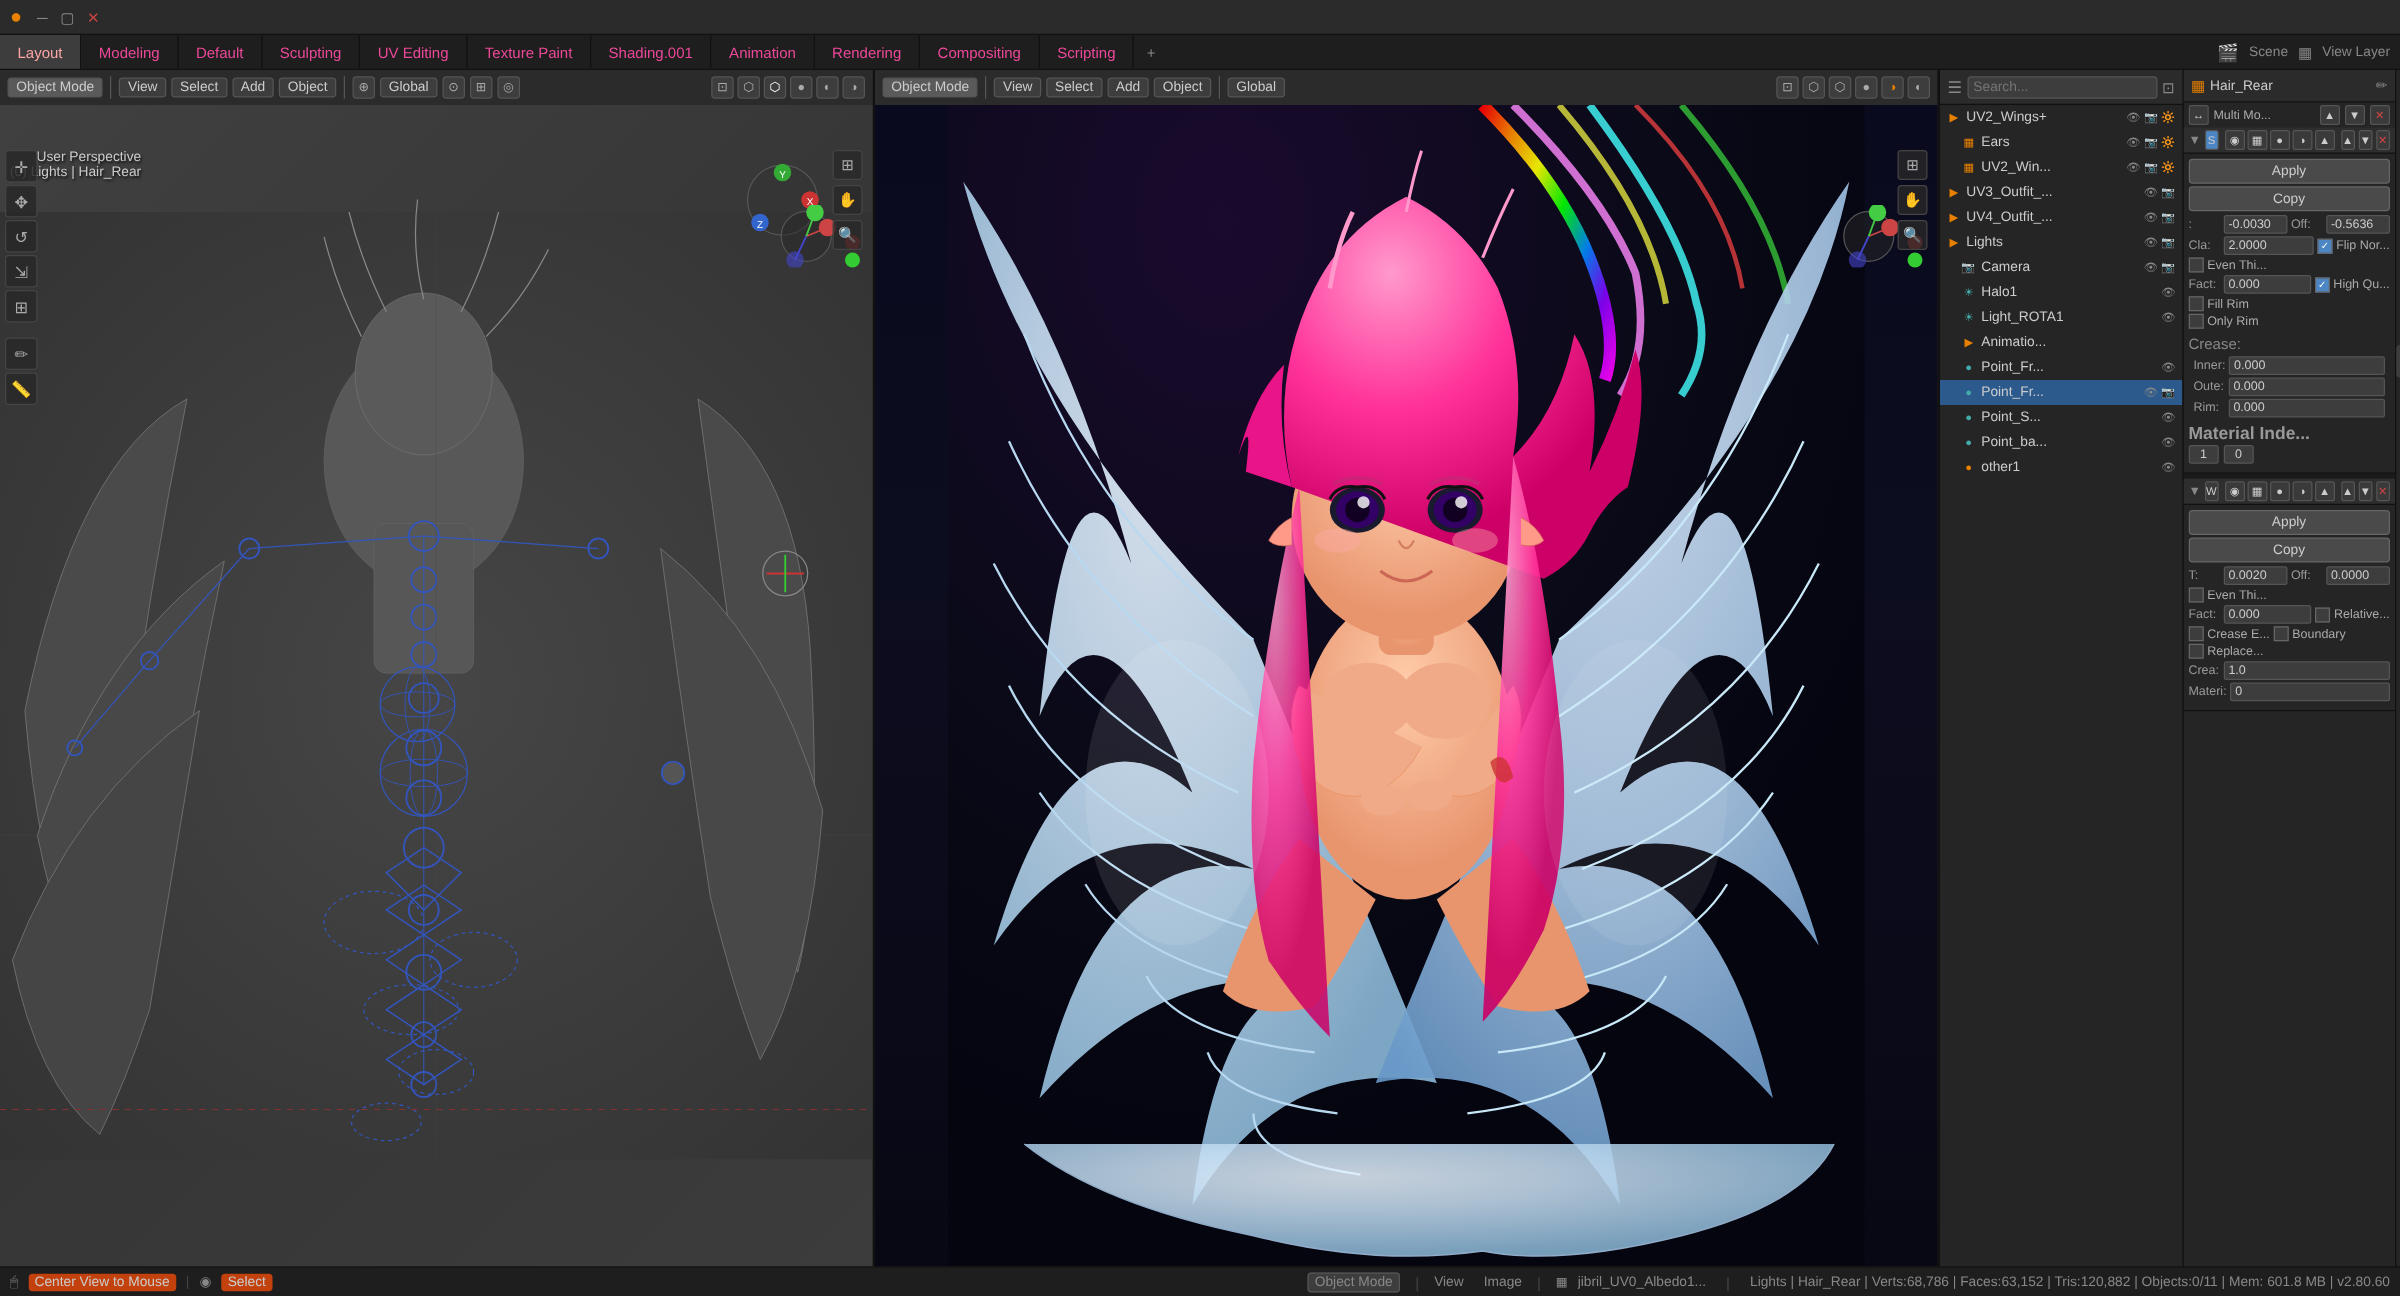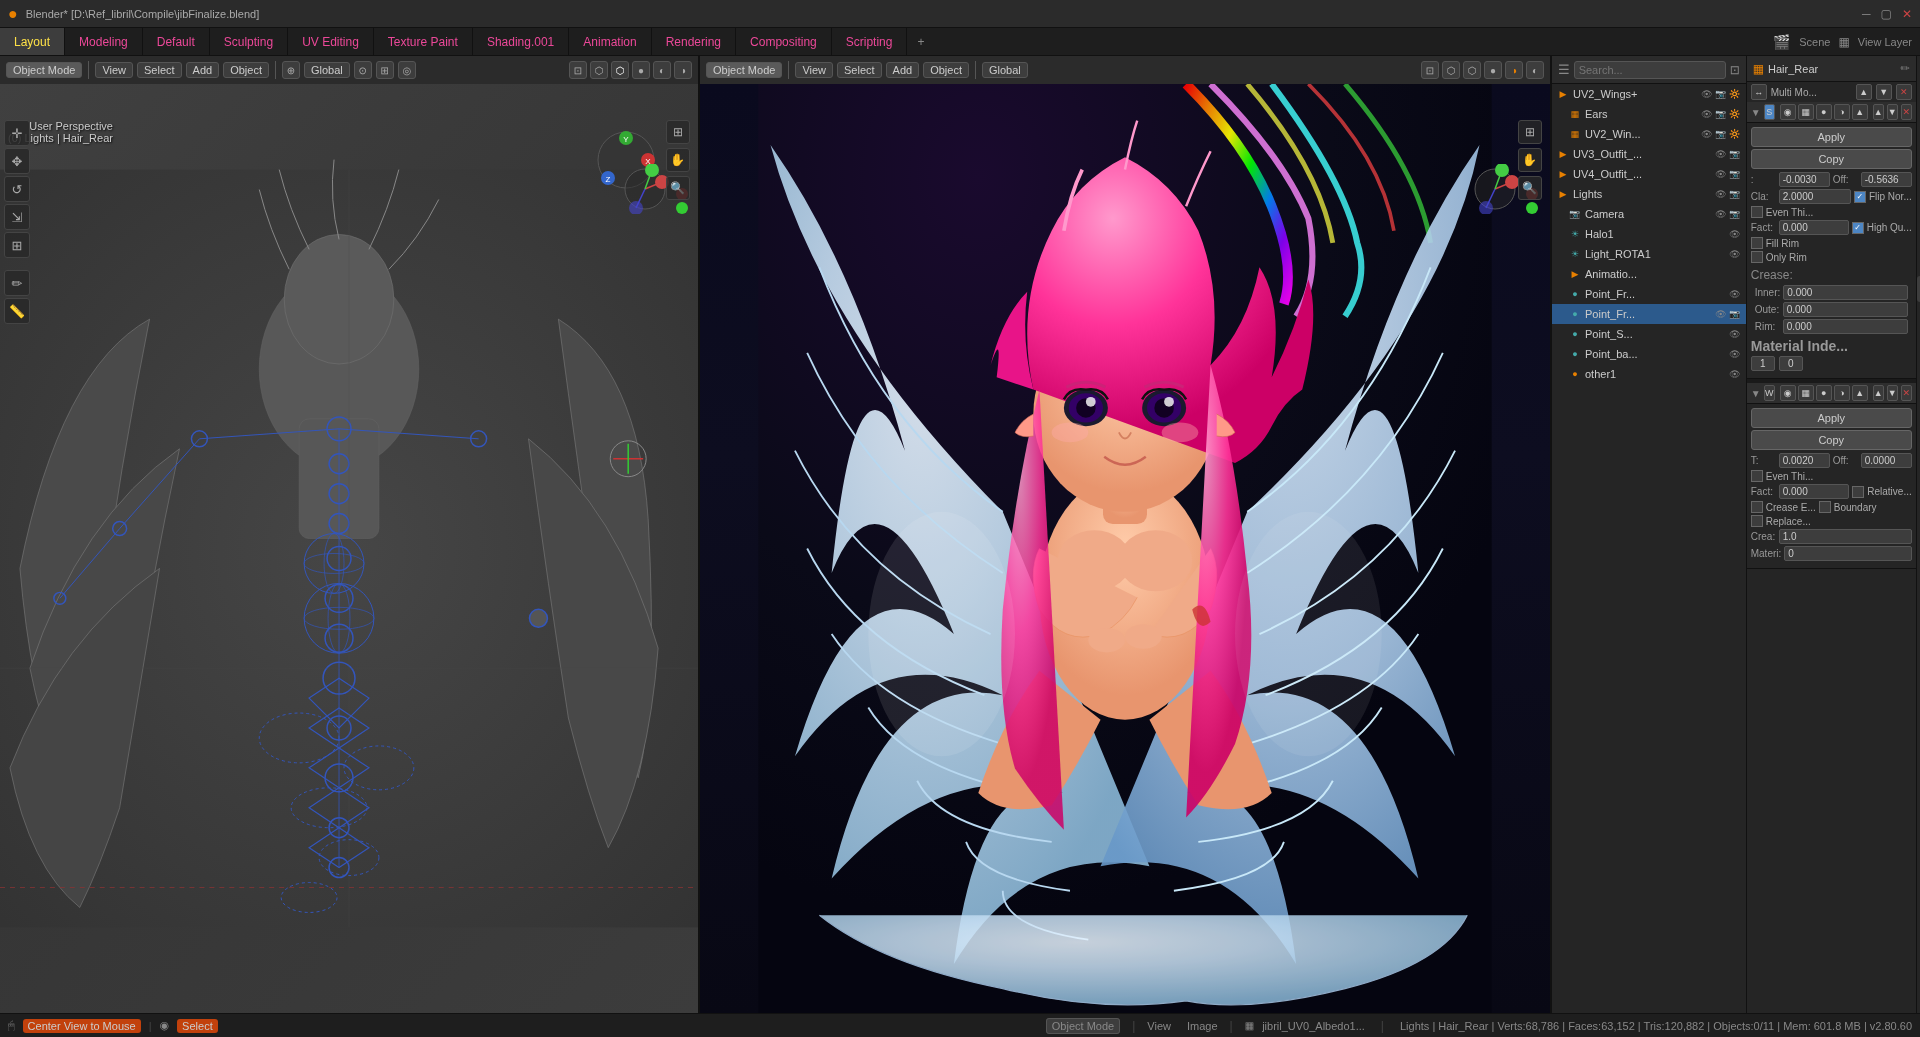--- a/index.html
+++ b/index.html
@@ -39,21 +39,21 @@
       font-size: 12px;
       color: #ec4899;
       cursor: pointer;
       height: 100%;
       display: flex;
       align-items: center;
       border-right: 1px solid #111;
     }
     .workspace-tab.active {
       background: #3d3d3d;
-      color: #fde047;
+      color: #fca5a5;
     }
     .workspace-tab-add {
       padding: 4px 10px;
       color: #888;
       cursor: pointer;
     }
     .workspace-right {
       margin-left: auto;
       display: flex;
       align-items: center;
@@ -517,21 +517,20 @@
       bottom: 0;
       background: linear-gradient(180deg, #0a0a1e 0%, #0d0d20 40%, #080814 100%);
     }
 
   </style>
 </head>
 <body>
 
 <div class="top-bar">
   <span style="color:#e88000;font-size:16px;margin-right:6px;">●</span>
-  <span style="font-size:11px;color:#aaa;flex:1;">Blender* [D:\Ref_libril\Compile\jibFinalize.blend]</span>
   <span style="margin-left:4px;cursor:pointer;color:#888;">─</span>
   <span style="margin-left:8px;cursor:pointer;color:#888;">▢</span>
   <span style="margin-left:8px;cursor:pointer;color:#cc4444;">✕</span>
 </div>
 
 <div class="workspace-tabs">
   <div class="workspace-tab active">Layout</div>
   <div class="workspace-tab">Modeling</div>
   <div class="workspace-tab">Default</div>
   <div class="workspace-tab">Sculpting</div>

